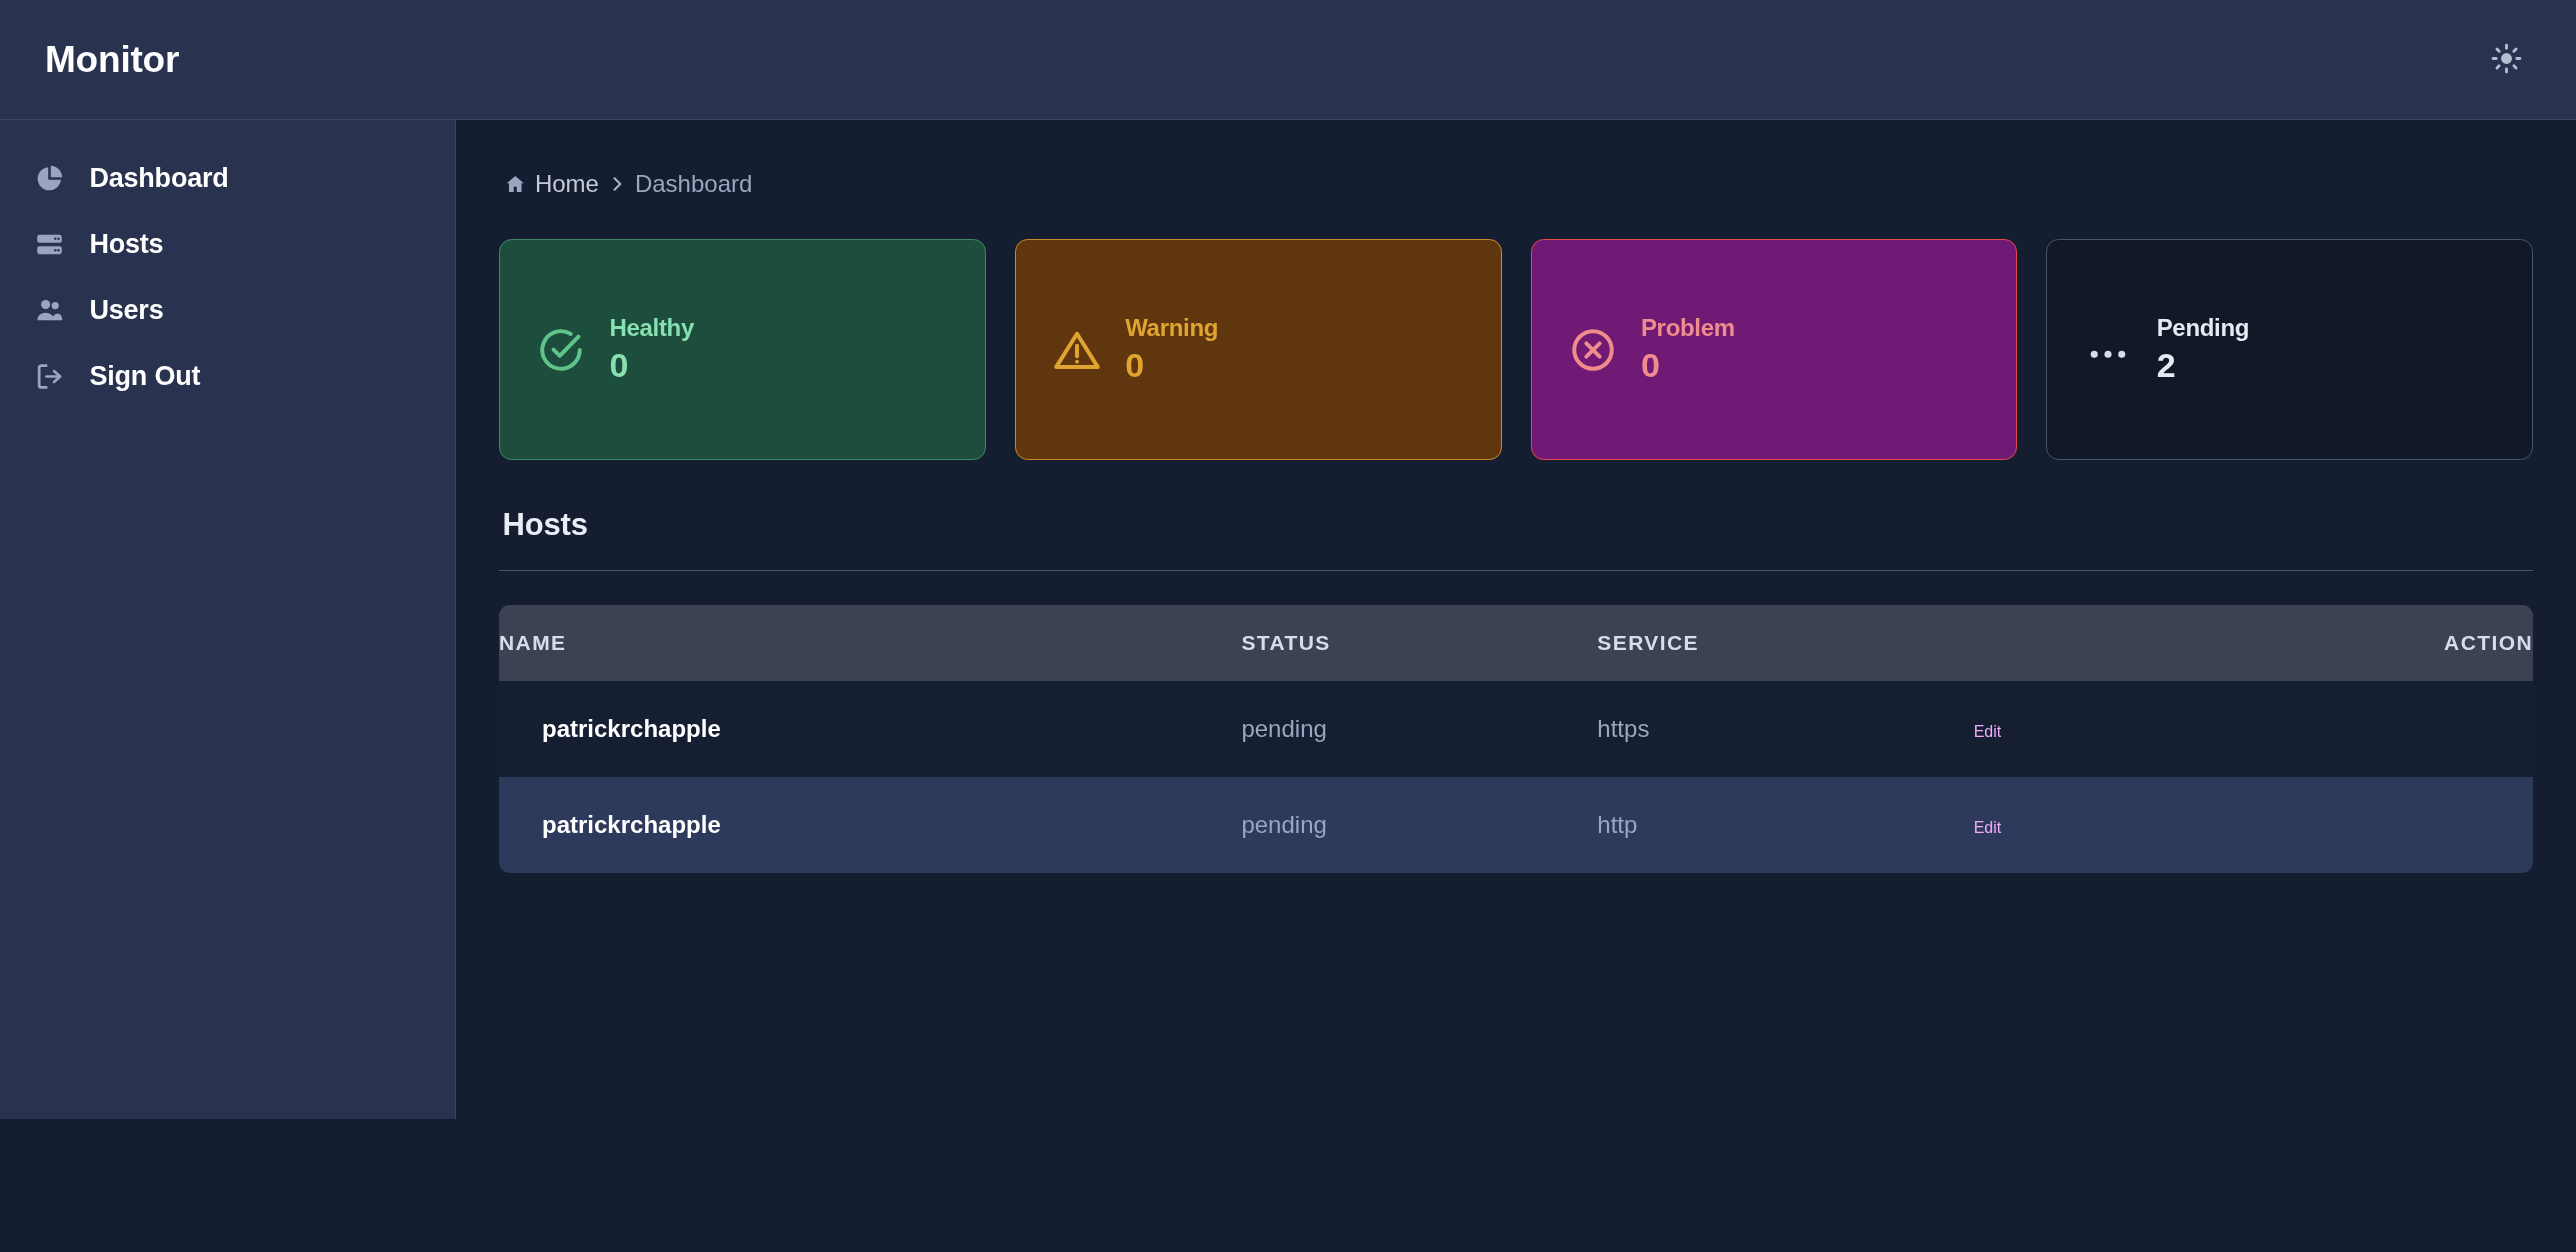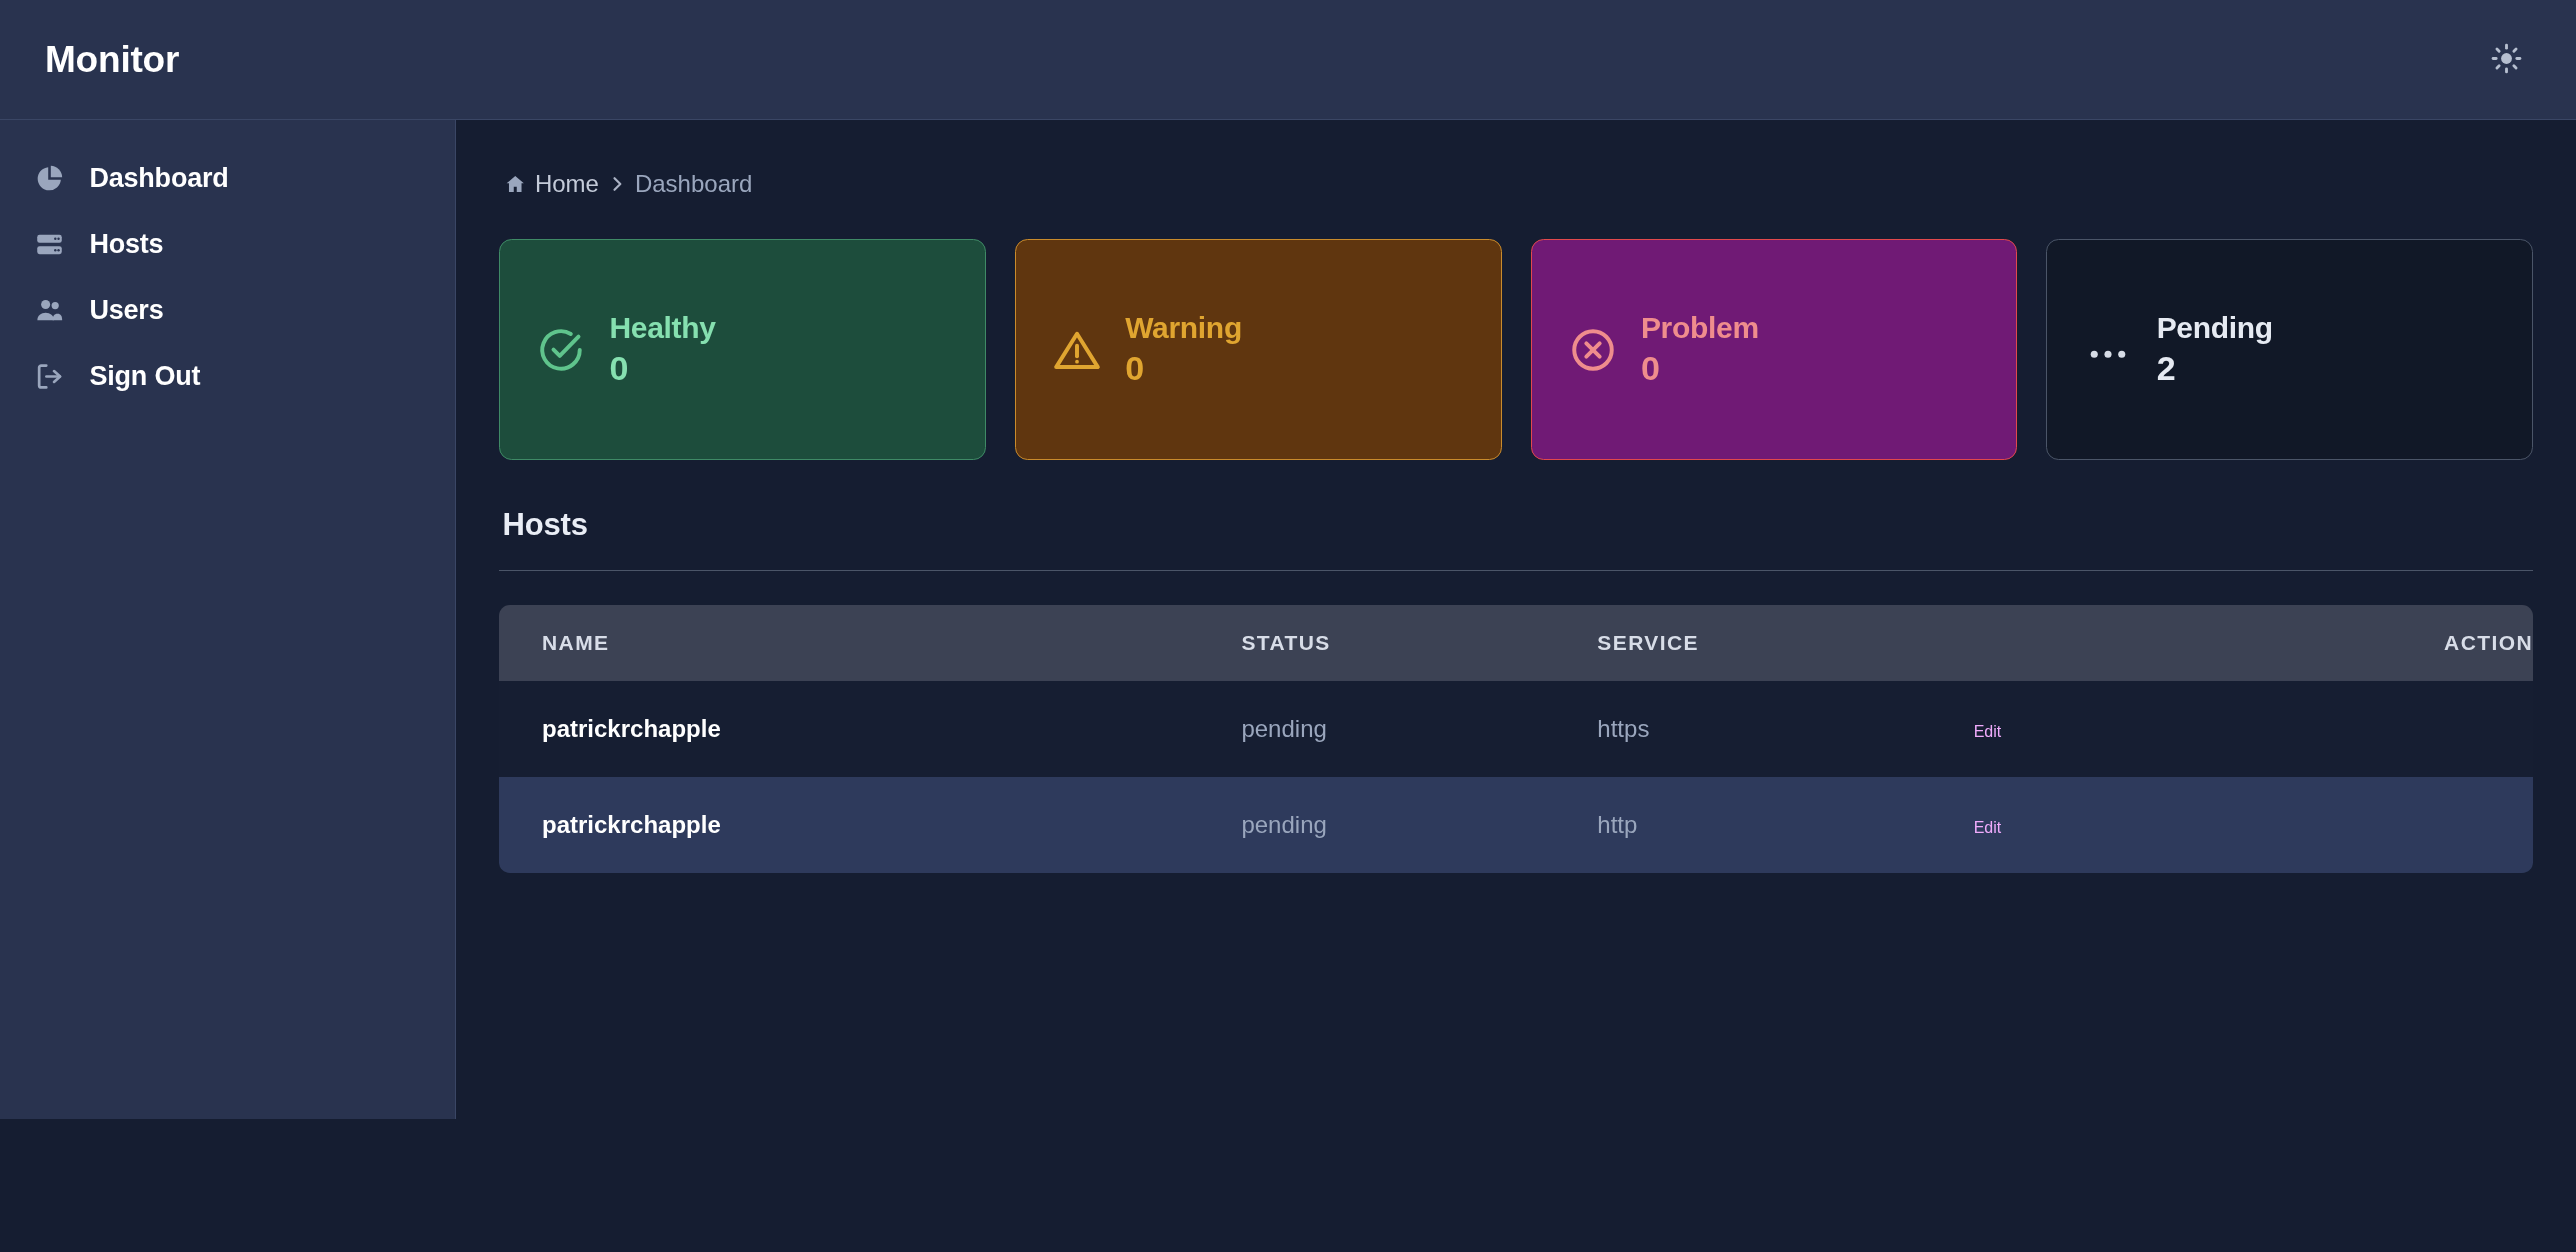--- a/index.html
+++ b/index.html
@@ -144,21 +144,21 @@
   }
 
   .card-icon {
     flex: 0 0 auto;
     display: flex;
     align-items: center;
     justify-content: center;
   }
 
   .card-text { display: flex; flex-direction: column; gap: 3.6px; }
-  .card-title { font-size: 30px; font-weight: bold; line-height: 1.15; letter-spacing: -0.3px; }
+  .card-title { font-size: 24px; font-weight: bold; line-height: 1.15; letter-spacing: -0.3px; }
   .card-count { font-size: 34px; font-weight: bold; line-height: 1.15; }
 
   .card.healthy  { background: #1d4d3c; border-color: #3f8a66; color: #86e0b0; }
   .card.warning  { background: #60360f; border-color: #c98b2c; color: #e0a530; align-items: center; }
   .card.problem  { background: #701a75; border-color: #e2494c; color: #ef8d8d; }
   .card.pending  { background: #111827; border-color: #4b5568; color: #e6eaf2; }
 
   
   .section-head {
     margin-top: 47px;
@@ -185,21 +185,21 @@
   table.hosts-table thead th {
     background: #3c4254;
     color: #d8dde8;
     font-size: 21px;
     font-weight: bold;
     letter-spacing: 1.4px;
     text-align: left;
     padding: 26px 0 26px 0;
     height: 76px;
   }
-  table.hosts-table thead th:first-child { border-top-left-radius: 10.8px; padding-left: 43px; }
+  table.hosts-table thead th:first-child { border-top-left-radius: 10.8px; }
   table.hosts-table thead th:last-child  { border-top-right-radius: 10.8px; text-align: right; }
 
   table.hosts-table tbody td {
     font-size: 24px;
     padding: 34px 0;
     height: 95px;
     vertical-align: middle;
   }
   table.hosts-table tbody td:first-child { padding-left: 43px; }
 

